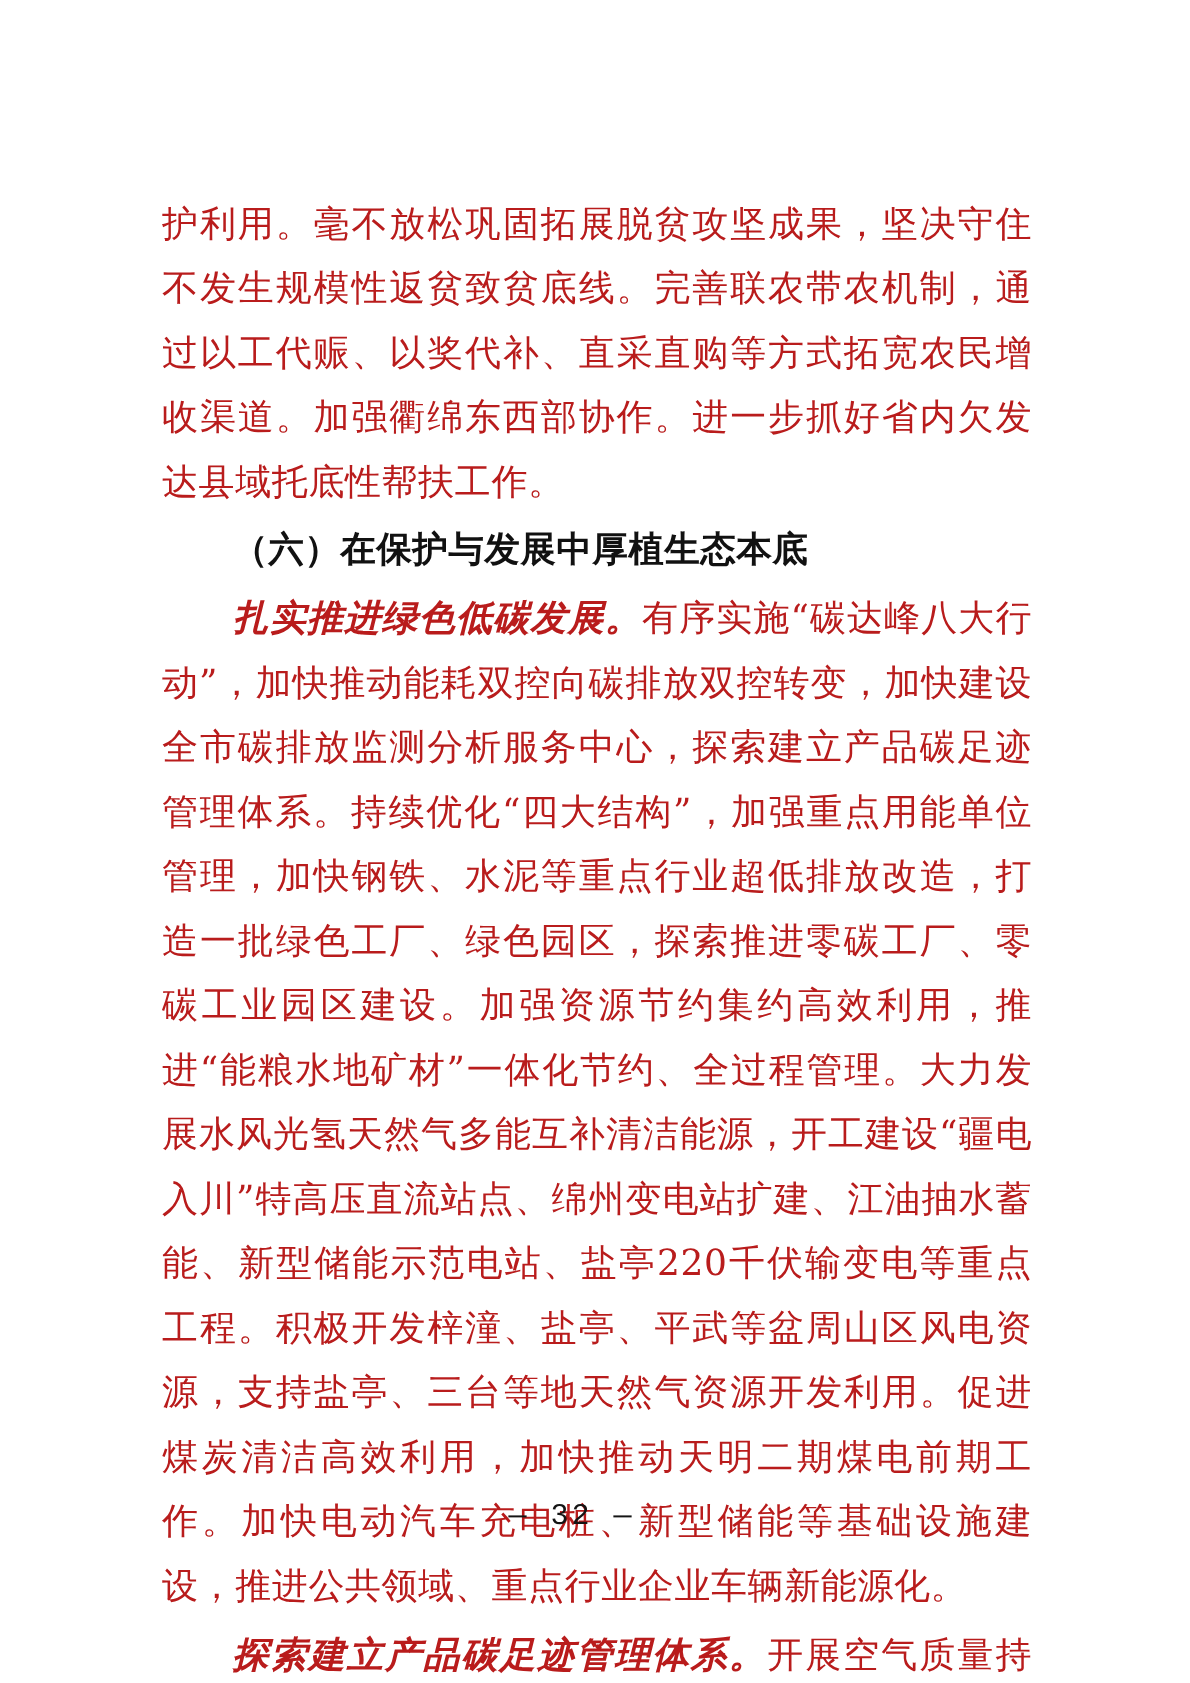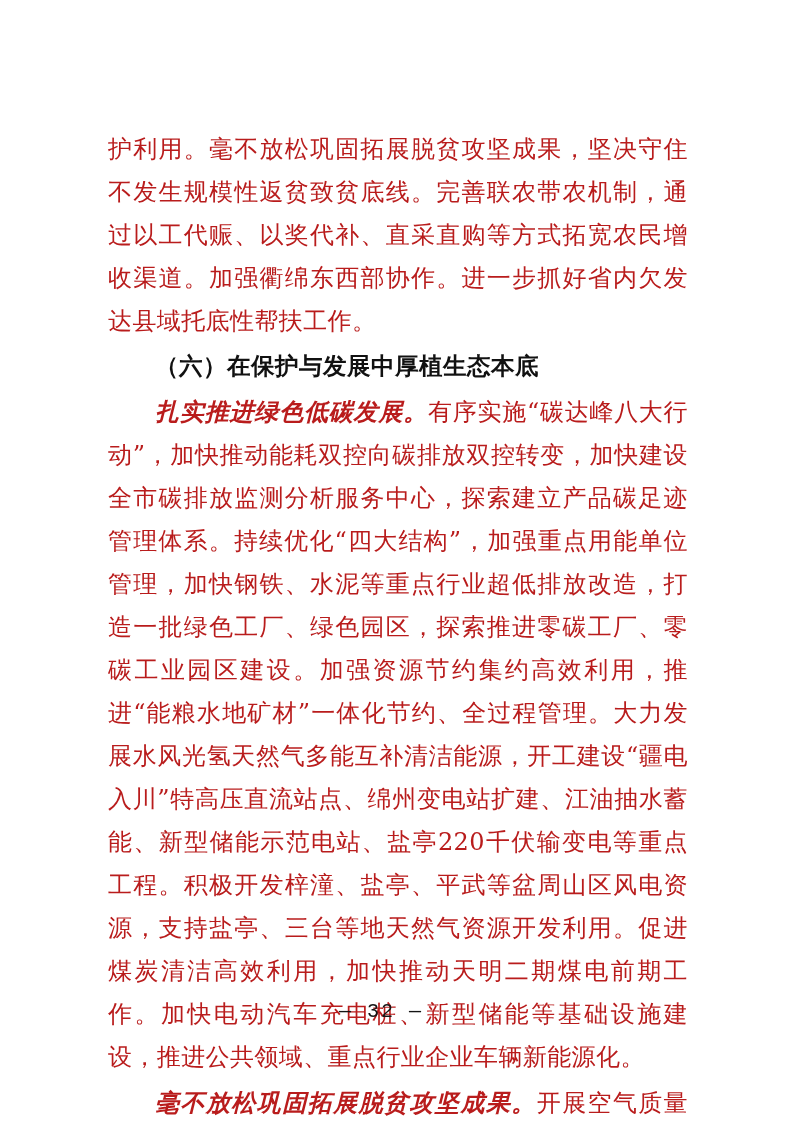--- a/index.html
+++ b/index.html
@@ -82,18 +82,18 @@
     <div class="block-gap"></div>
 
     <p class="heading">（六）在保护与发展中厚植生态本底</p>
 
     <div class="block-gap"></div>
 
     <p class="para indent"><span class="lead">扎实推进绿色低碳发展。</span><span>有序实施“碳达峰八大行动”，加快推动能耗双控向碳排放双控转变，加快建设全市碳排放监测分析服务中心，探索建立产品碳足迹管理体系。持续优化“四大结构”，加强重点用能单位管理，加快钢铁、水泥等重点行业超低排放改造，打造一批绿色工厂、绿色园区，探索推进零碳工厂、零碳工业园区建设。加强资源节约集约高效利用，推进“能粮水地矿材”一体化节约、全过程管理。大力发展水风光氢天然气多能互补清洁能源，开工建设“疆电入川”特高压直流站点、绵州变电站扩建、江油抽水蓄能、新型储能示范电站、盐亭220千伏输变电等重点工程。积极开发梓潼、盐亭、平武等盆周山区风电资源，支持盐亭、三台等地天然气资源开发利用。促进煤炭清洁高效利用，加快推动天明二期煤电前期工作。加快电动汽车充电桩、新型储能等基础设施建设，推进公共领域、重点行业企业车辆新能源化。</span></p>
 
     <div class="block-gap"></div>
 
-    <p class="para indent"><span class="lead">毫不放松巩固拓展脱贫攻坚成果。</span><span>开展空气质量持续改善提升行动计划，以降低PM2.5浓度为主线改善空气质量，协同推进工业源、移动源、扬尘源、面源“四源共治”。落实河湖长制，</span></p>
+    <p class="para indent"><span class="lead">探索建立产品碳足迹管理体系。</span><span>开展空气质量持续改善提升行动计划，以降低PM2.5浓度为主线改善空气质量，协同推进工业源、移动源、扬尘源、面源“四源共治”。落实河湖长制，</span></p>
 
   </div>
 
   <div class="footer">— 32 —</div>
 </div>
 
 </body></html>

